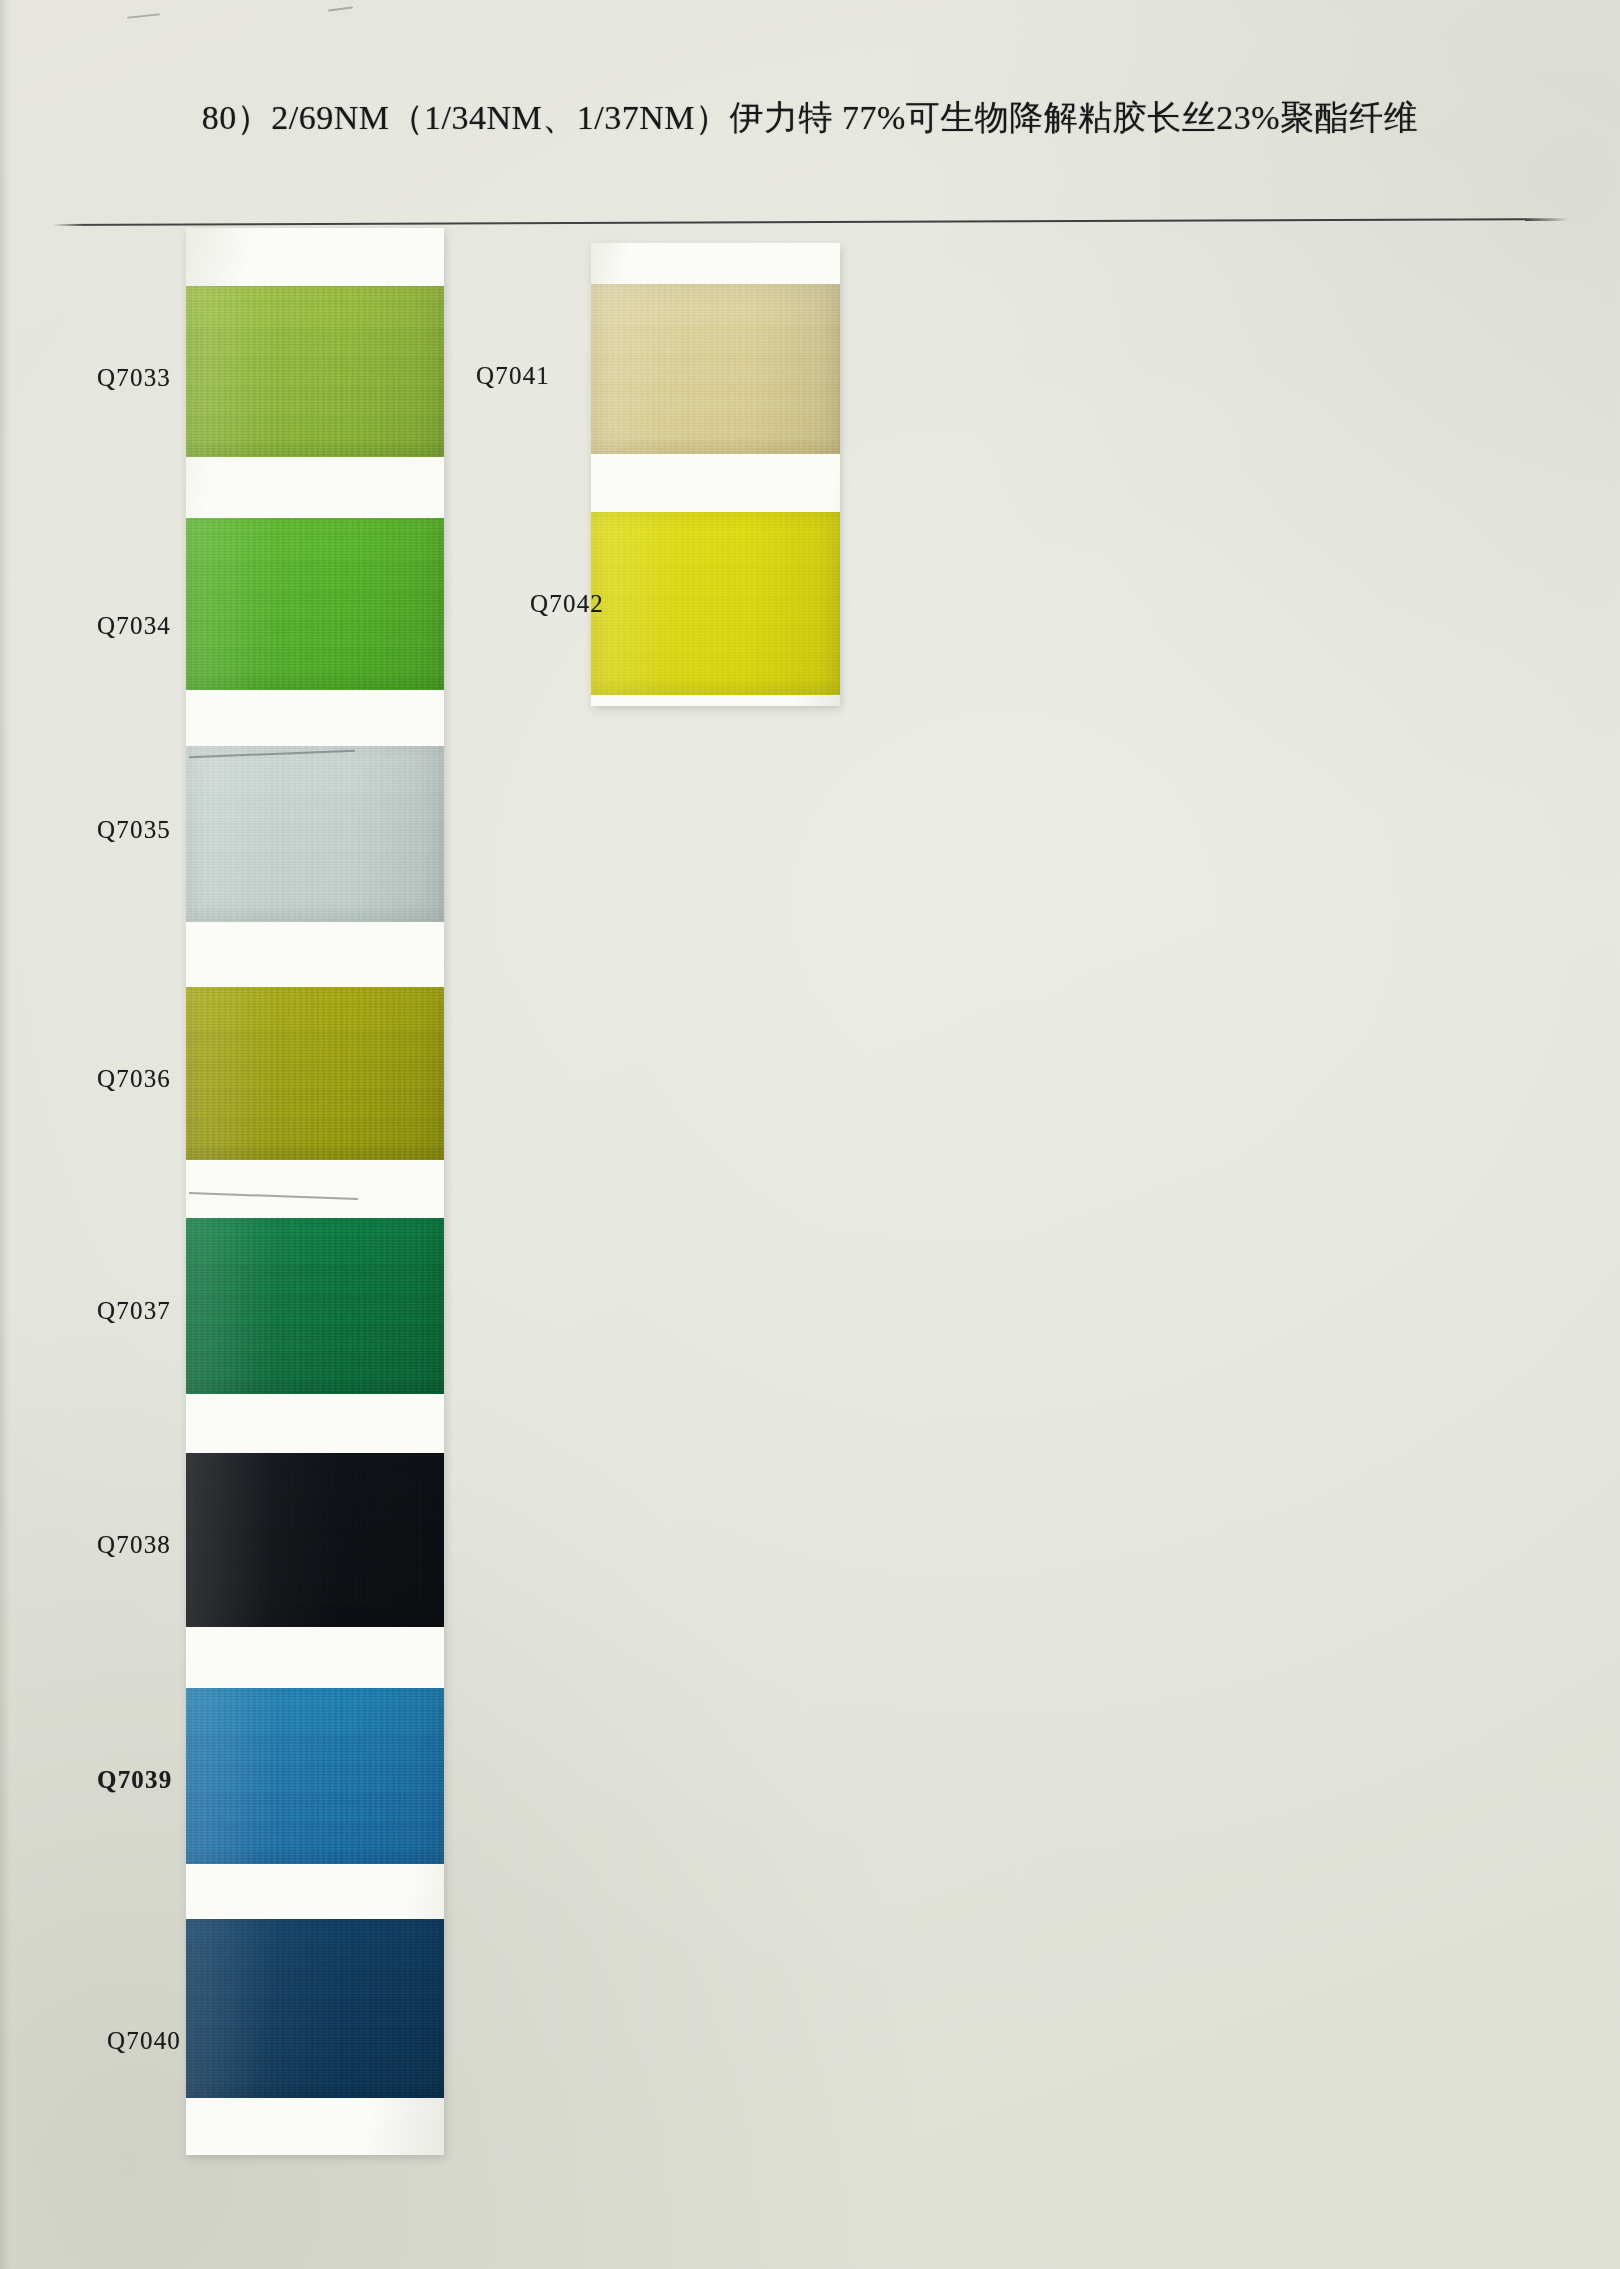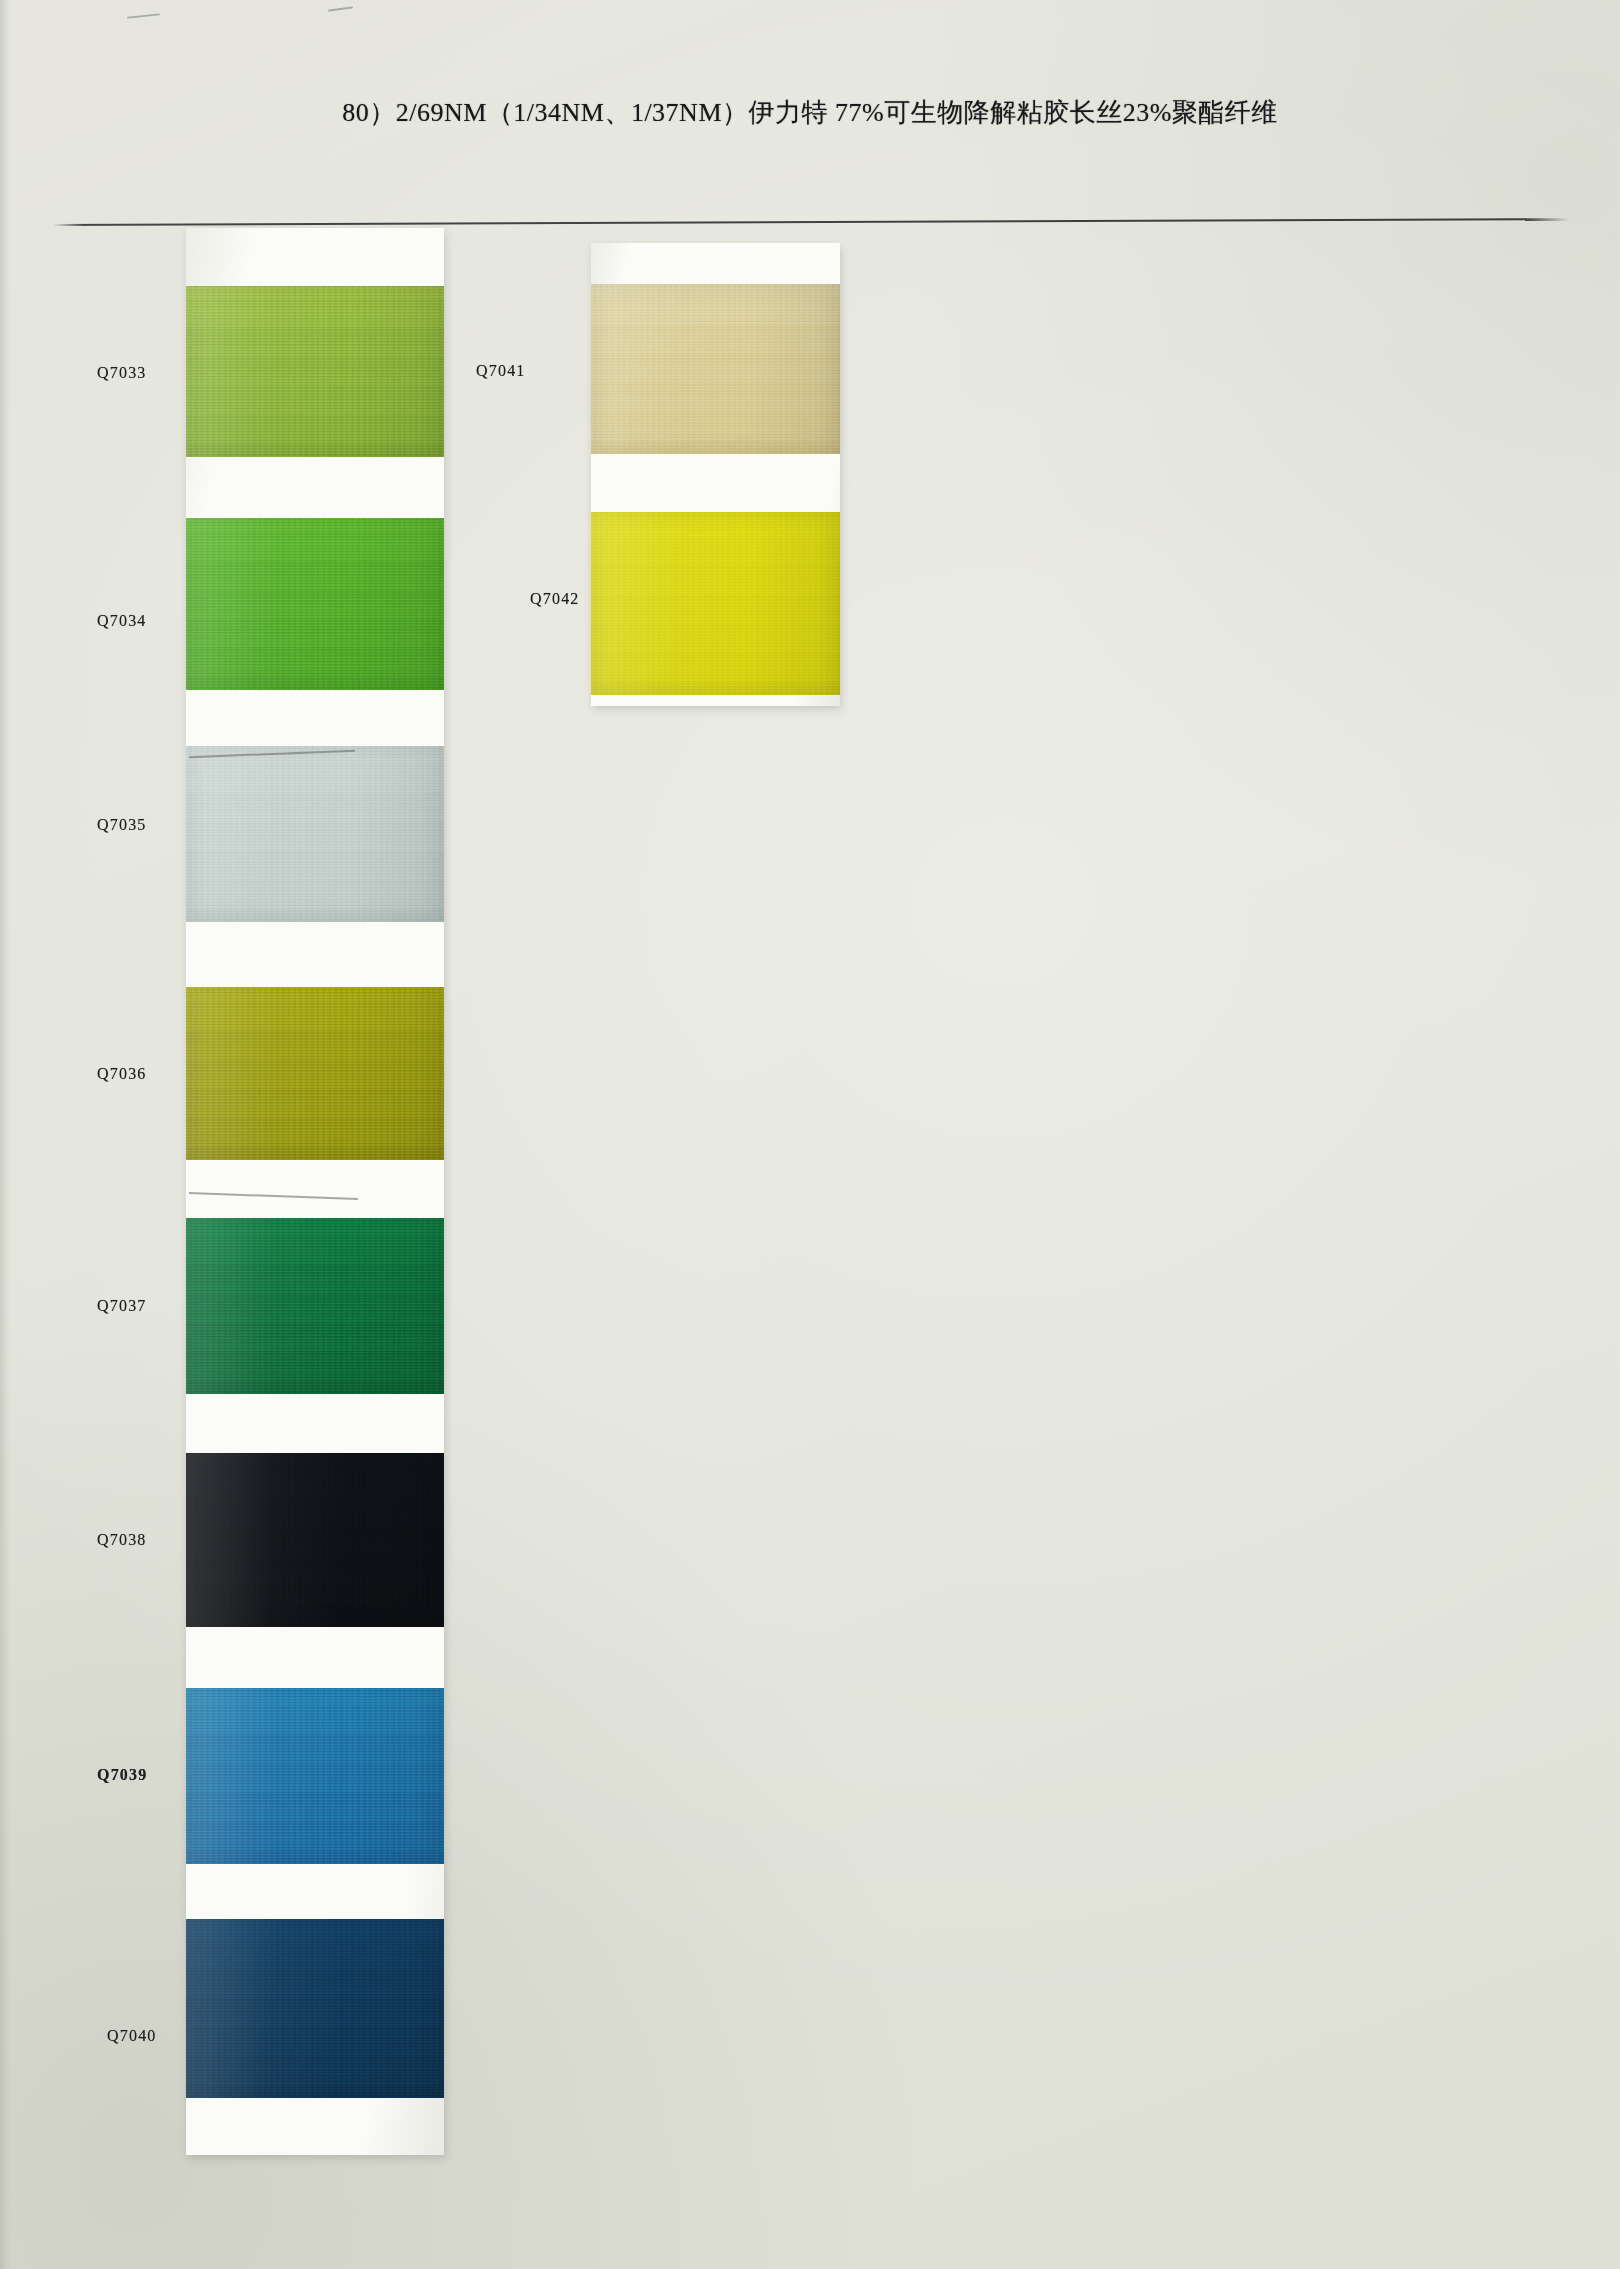--- a/index.html
+++ b/index.html
@@ -35,21 +35,21 @@
     pointer-events: none;
   }
 
   
   #title {
     position: absolute;
     left: 0;
     top: 95px;
     width: 1620px;
     text-align: center;
-    font-size: 26px;
+    font-size: 34px;
     letter-spacing: 0.5px;
     color: #17181a;
     white-space: nowrap;
     font-family: "Liberation Serif", serif;
     text-shadow: 0 0 1.2px rgba(0,0,0,0.45);
   }
 
   
   #rule {
     position: absolute;
@@ -118,21 +118,21 @@
     position: absolute;
     inset: 0;
     background: linear-gradient(92deg, rgba(255,255,255,0.16) 0%, rgba(255,255,255,0.03) 34%, rgba(255,255,255,0.0) 62%, rgba(0,0,0,0.07) 100%);
     pointer-events: none;
   }
 
   
   .code-label {
     position: absolute;
     font-family: "Liberation Serif", serif;
-    font-size: 16px;
+    font-size: 25px;
     color: #1b1c1e;
     letter-spacing: 1.2px;
     white-space: nowrap;
     text-shadow: 0 0 0.8px rgba(0,0,0,0.4);
   }
   .code-label.left  { left: 97px; }
   .code-label.right { left: 490px; }
 
   
   .cut-line {

